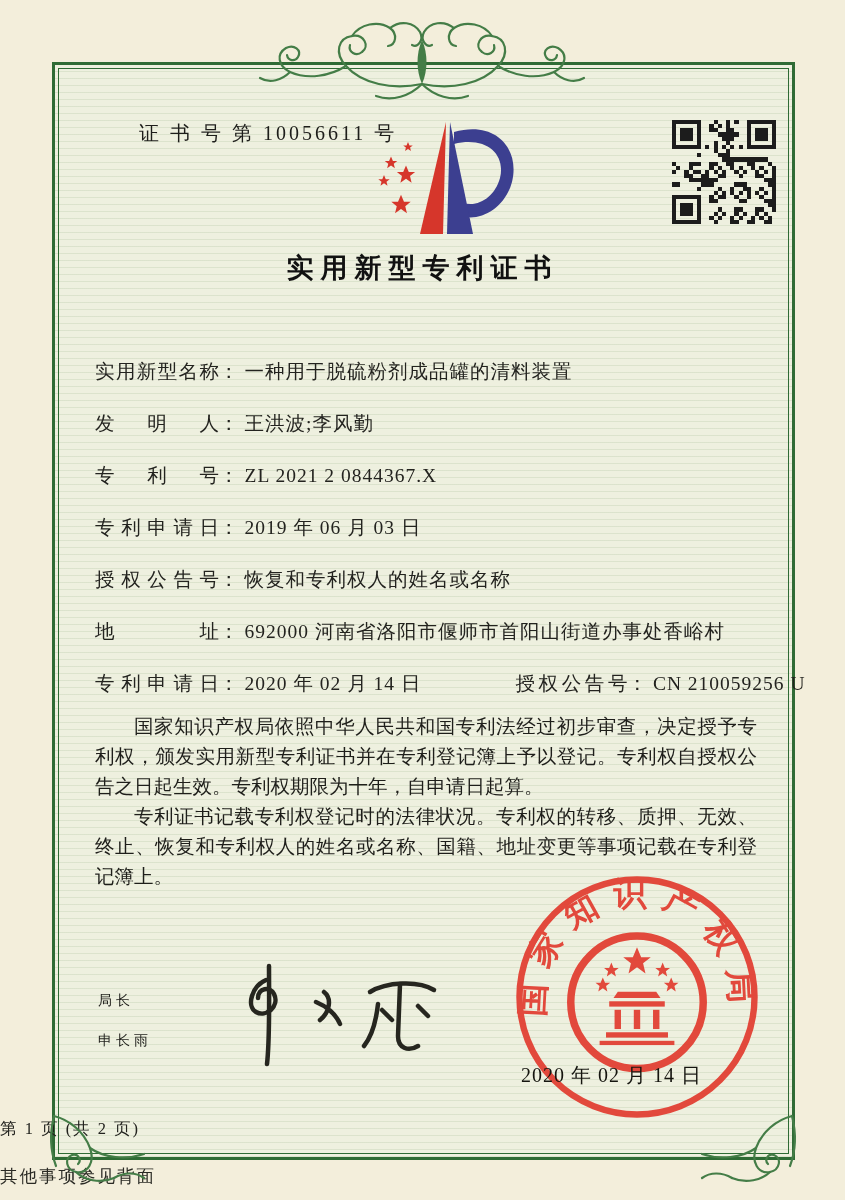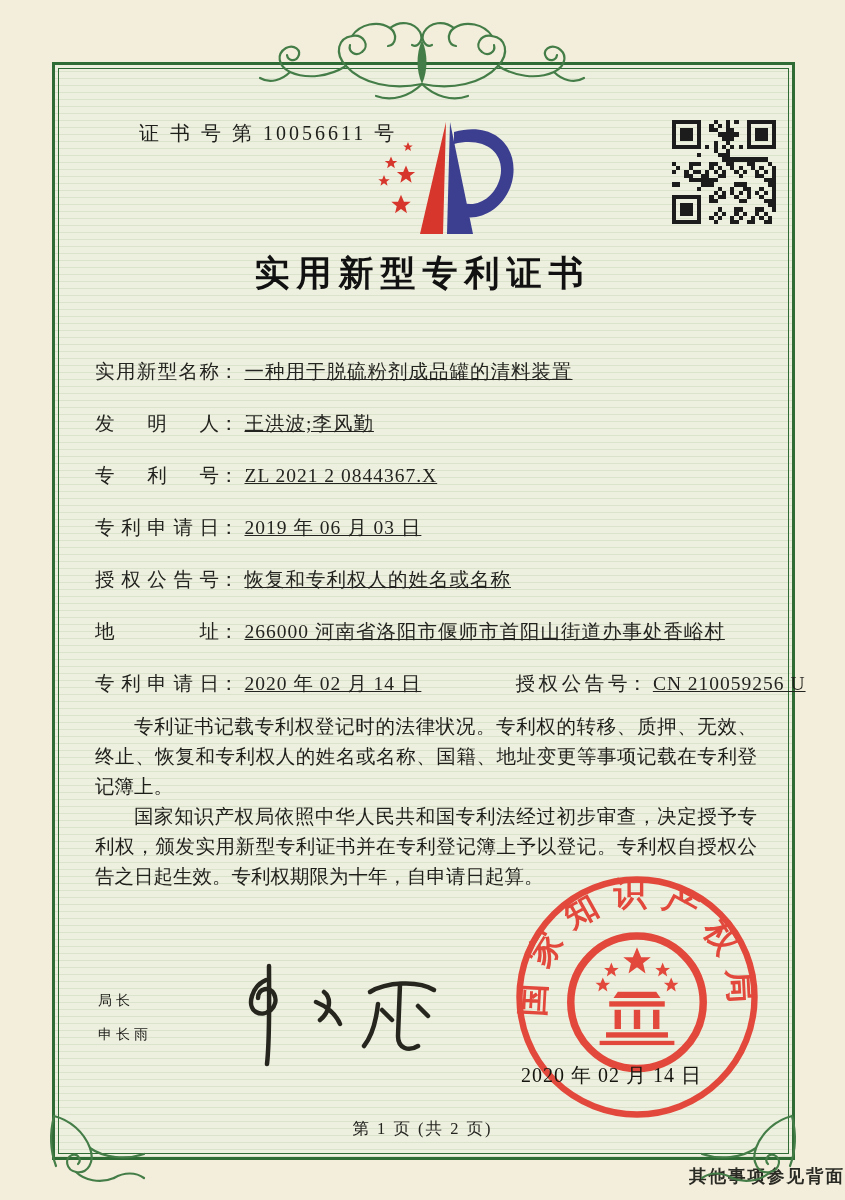--- a/index.html
+++ b/index.html
@@ -22,47 +22,47 @@
     position:absolute;inset:3px;border:1px solid #2f6b35;pointer-events:none;
   }
   
   .certno{
     position:absolute;left:95px;top:120px;font-size:20px;letter-spacing:3px;color:#1d1d1a;margin-left:44px;
   }
   .logo{position:absolute;left:350px;top:116px;width:170px;height:122px;}
   .qr{position:absolute;left:672px;top:120px;width:104px;height:104px;}
   .title{
     position:absolute;left:0;right:0;top:250px;text-align:center;
-    font-size:35px;font-weight:bold;letter-spacing:7px;color:#111;
+    font-size:27px;font-weight:bold;letter-spacing:7px;color:#111;
   }
   
   .fields{position:absolute;left:95px;top:358px;width:660px;font-size:19.5px;}
-  .frow{height:52px;white-space:nowrap;text-decoration:underline;}
+  .frow{height:52px;white-space:nowrap;}
   .flabel{
     display:inline-block;width:124px;text-align:justify;text-align-last:justify;
     vertical-align:top;
   }
   .colon{display:inline-block;margin-right:6px;}
   .fvalue{letter-spacing:1px;}
   .grantrow .g2{margin-left:94px;}
   .grantrow .g2 .flabel{width:112px;}
   
   .paras{
     position:absolute;left:95px;top:712px;width:662px;
     font-size:19.5px;line-height:30px;text-align:justify;color:#1e1e1a;
   }
   .paras p{margin:0;text-indent:2em;}
   
   .commissioner{position:absolute;left:98px;top:992px;font-size:14px;letter-spacing:4px;}
-  .commissioner .name{margin-top:16px;}
+  .commissioner .name{margin-top:22px;}
   .signature{position:absolute;left:232px;top:958px;width:230px;height:110px;}
   .seal{position:absolute;left:512px;top:872px;width:250px;height:250px;opacity:.93;z-index:2;}
   .sealdate{position:absolute;left:521px;top:1062px;font-size:20px;letter-spacing:1px;z-index:3;color:#15150f;}
-  .pageinfo{position:absolute;left:0;right:0;top:1118px;text-align:center;font-size:16.5px;letter-spacing:2px;}
-  .footnote{position:absolute;left:0;right:0;top:1164px;text-align:right;font-size:17.5px;letter-spacing:2px;color:#2a2a24;font-weight:bold;}
+  .pageinfo{position:absolute;left:0;right:0;top:1118px;font-size:16.5px;letter-spacing:2px;}
+  .footnote{position:absolute;left:0;right:0;top:1164px;text-align:left;font-size:17.5px;letter-spacing:2px;color:#2a2a24;}
   
   .orn-top{position:absolute;left:242px;top:14px;width:360px;height:96px;z-index:1;}
   .orn-bl{position:absolute;left:40px;top:1106px;width:120px;height:80px;z-index:1;}
   .orn-br{position:absolute;left:686px;top:1106px;width:120px;height:80px;z-index:1;transform:scaleX(-1);}
 </style>
 </head>
 <body>
 
 <div class="page">
 
@@ -404,30 +404,30 @@
     <div class="frow">
       <span class="flabel">专利号</span><span class="colon">：</span><span class="fvalue">ZL 2021 2 0844367.X</span>
     </div>
     <div class="frow">
       <span class="flabel">专利申请日</span><span class="colon">：</span><span class="fvalue">2019 年 06 月 03 日</span>
     </div>
     <div class="frow">
       <span class="flabel">授权公告号</span><span class="colon">：</span><span class="fvalue">恢复和专利权人的姓名或名称</span>
     </div>
     <div class="frow">
-      <span class="flabel">地址</span><span class="colon">：</span><span class="fvalue">266000 河南省洛阳市偃师市首阳山街道办事处香峪村</span>
+      <span class="flabel">地址</span><span class="colon">：</span><span class="fvalue">692000 河南省洛阳市偃师市首阳山街道办事处香峪村</span>
     </div>
     <div class="frow grantrow">
       <span class="g1"><span class="flabel">专利申请日</span><span class="colon">：</span><span class="fvalue">2020 年 02 月 14 日</span></span><span class="g2"><span class="flabel">授权公告号</span><span class="colon">：</span><span class="fvalue">CN 210059256 U</span></span>
     </div>
   </div>
 
   <div class="paras">
+    <p>国家知识产权局依照中华人民共和国专利法经过初步审查，决定授予专利权，颁发实用新型专利证书并在专利登记簿上予以登记。专利权自授权公告之日起生效。专利权期限为十年，自申请日起算。</p>
     <p>专利证书记载专利权登记时的法律状况。专利权的转移、质押、无效、终止、恢复和专利权人的姓名或名称、国籍、地址变更等事项记载在专利登记簿上。</p>
-    <p>国家知识产权局依照中华人民共和国专利法经过初步审查，决定授予专利权，颁发实用新型专利证书并在专利登记簿上予以登记。专利权自授权公告之日起生效。专利权期限为十年，自申请日起算。</p>
   </div>
 
   <div class="commissioner">
     <div>局长</div>
     <div class="name">申长雨</div>
   </div>
 
   <svg class="signature" viewBox="0 0 230 110">
     <g stroke="#26261f" stroke-width="4.5" fill="none" stroke-linecap="round" stroke-linejoin="round">
       <path d="M34,22 C20,28 14,48 24,54 C34,60 48,48 42,36 C38,28 26,30 26,40"></path>

